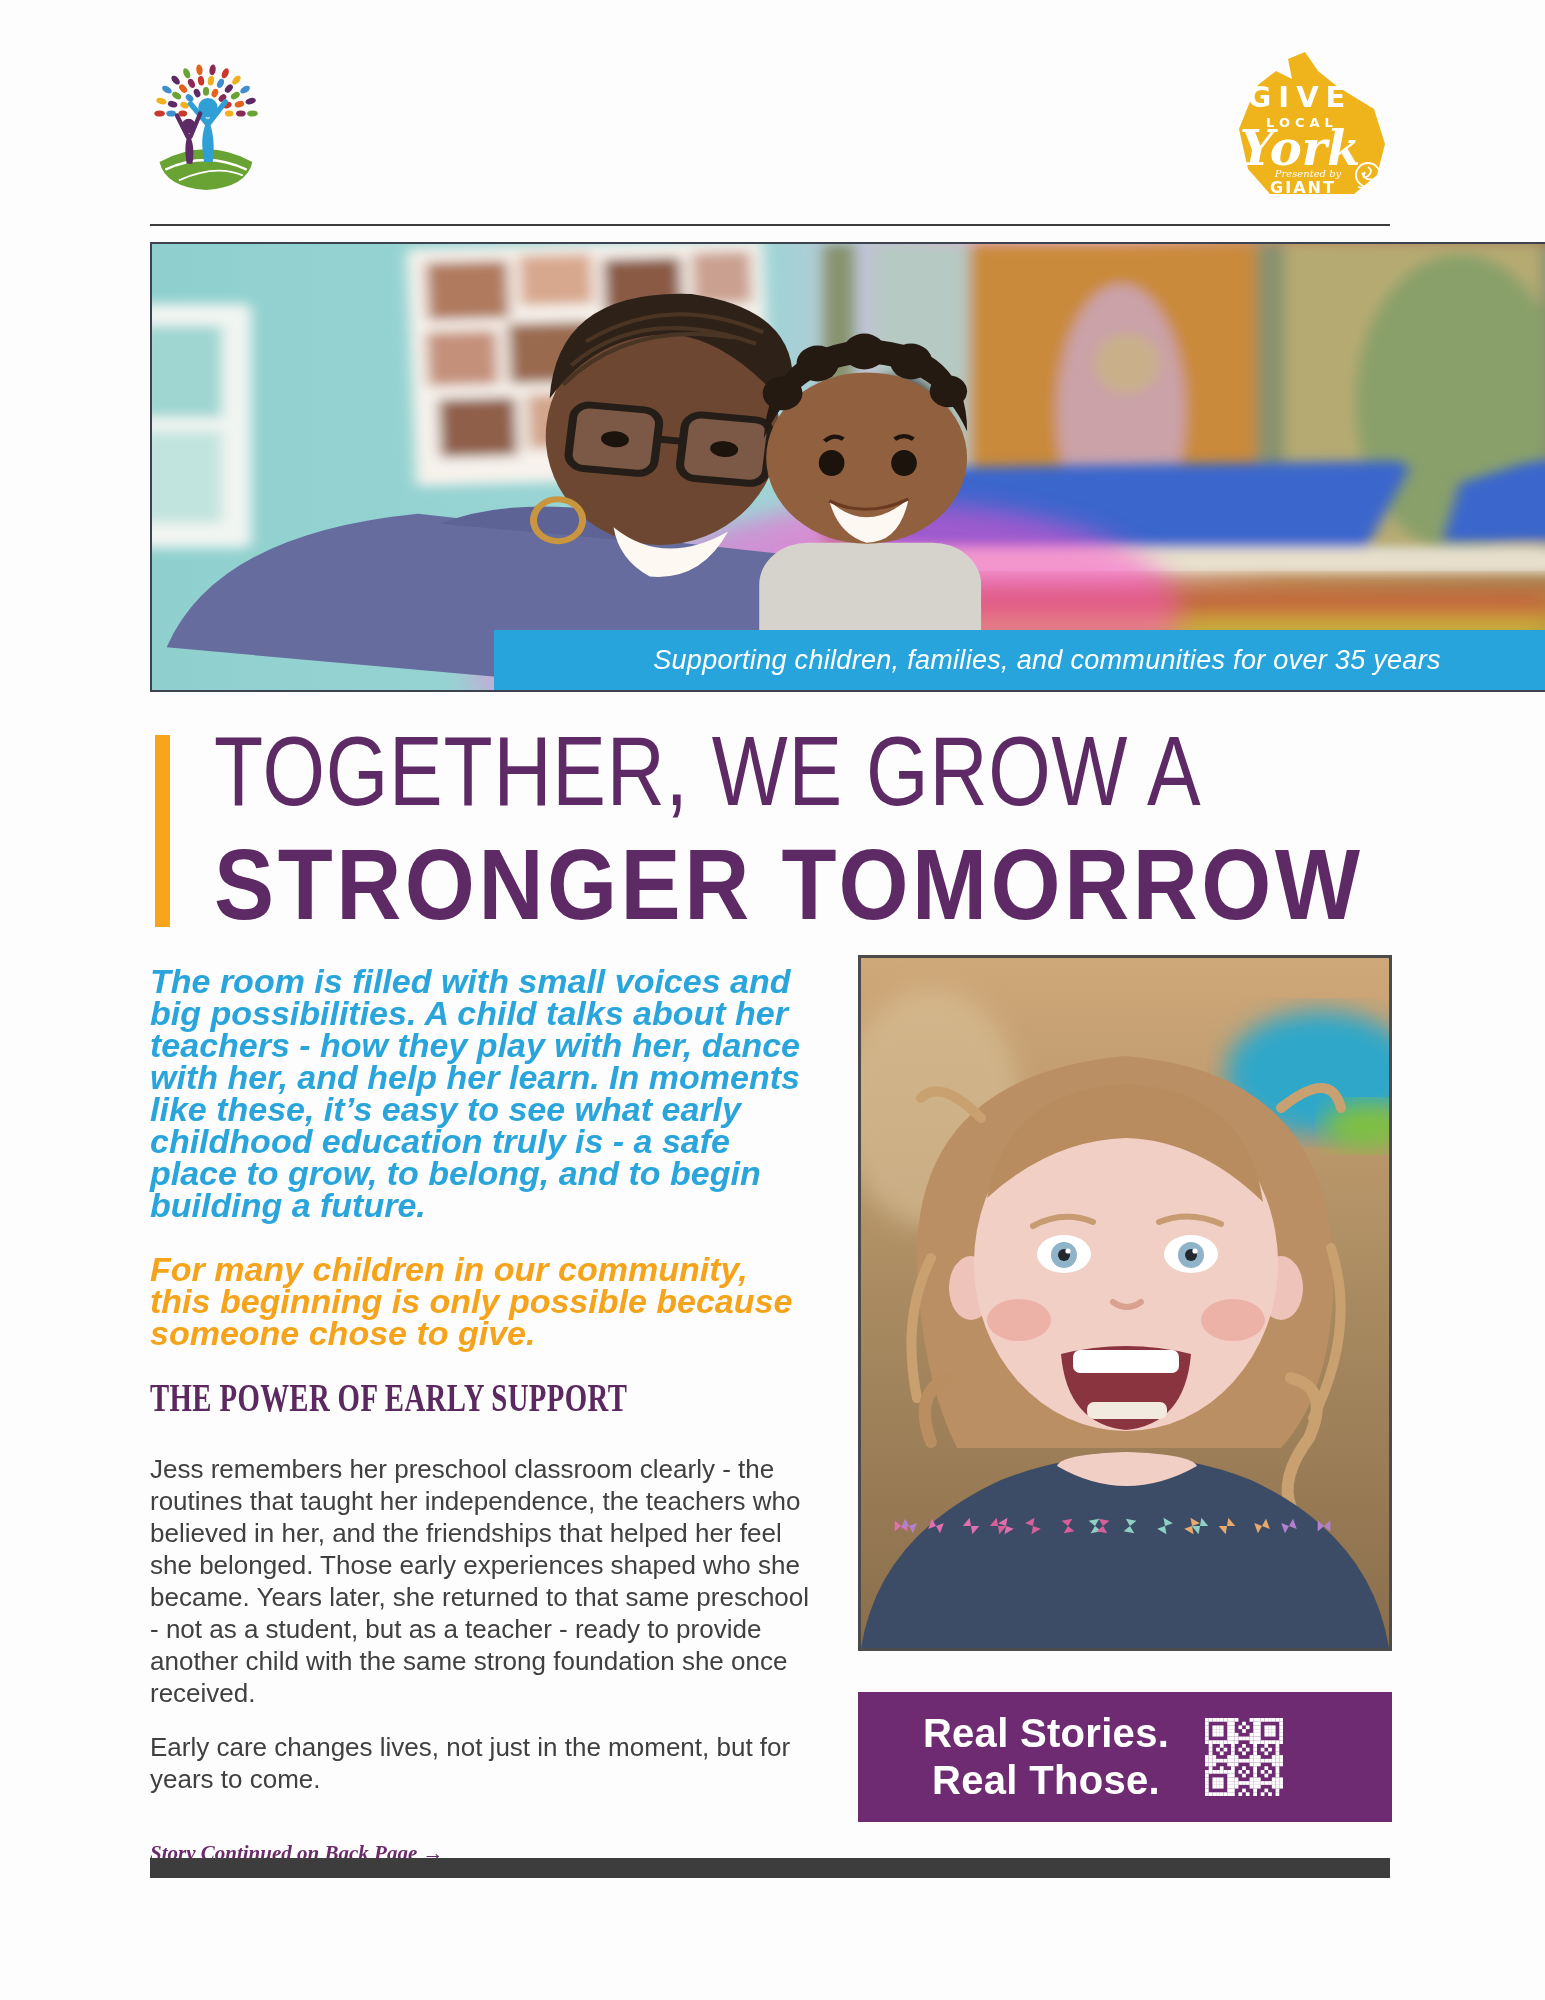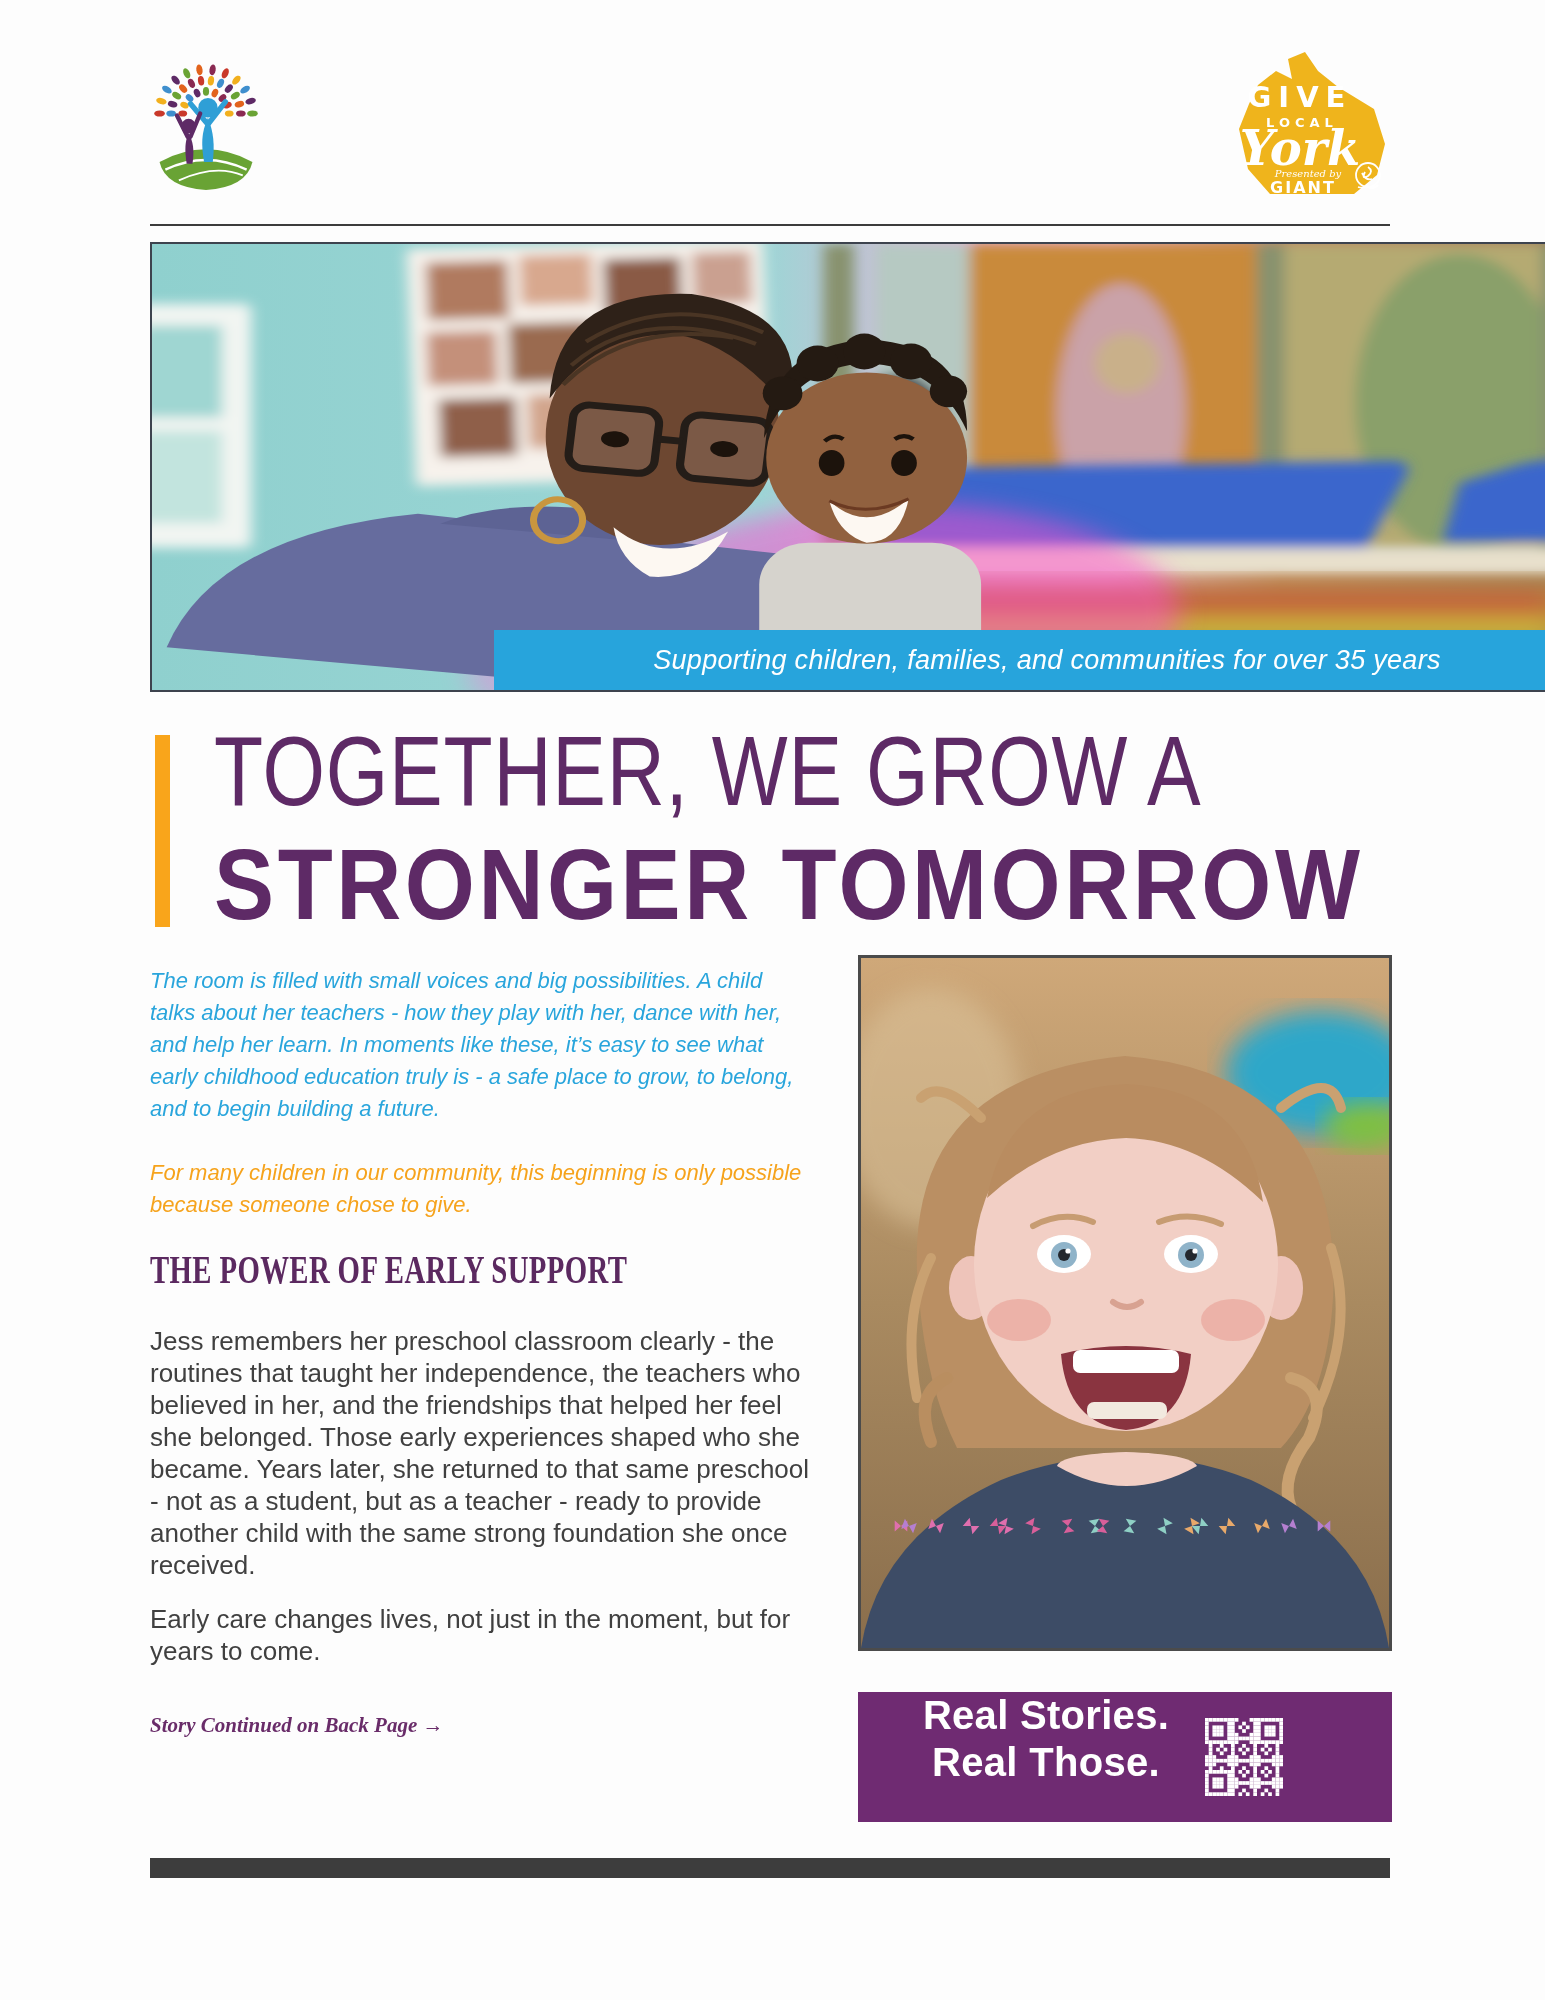--- a/index.html
+++ b/index.html
@@ -26,36 +26,36 @@
   
   .title-block{position:absolute;left:150px;top:712px;width:1260px;height:220px}
   .accent-bar{position:absolute;left:5px;top:23px;width:15px;height:192px;background:var(--accent-orange)}
   .title-l1{position:absolute;left:64px;top:10px;font-size:98px;line-height:1;font-weight:400;color:var(--purple);
     white-space:nowrap;transform:scaleX(.82);transform-origin:left top;letter-spacing:1px}
   .title-l2{position:absolute;left:64px;top:122px;font-size:100px;line-height:1;font-weight:700;color:var(--purple);
     white-space:nowrap;transform:scaleX(.9);transform-origin:left top;letter-spacing:4px}
 
   
   .left-col{position:absolute;left:150px;top:965px;width:660px}
-  .lead{font-size:22px;line-height:32px;font-weight:400;font-style:italic}
+  .lead{font-size:34px;line-height:32px;font-weight:700;font-style:italic}
   .lead.blue{color:var(--blue)}
   .lead.orange{color:var(--orange-text);margin-top:32px}
   .story-heading{margin-top:34px;font-family:"Liberation Serif","DejaVu Serif",serif;font-size:40px;line-height:30px;
     font-weight:700;color:#5B2960;white-space:nowrap;transform:scaleX(.72);transform-origin:left top;letter-spacing:.5px}
   .body-para{margin-top:40px;font-size:26px;line-height:32px;color:#404040}
   .body-para.second{margin-top:22px}
   .continued{margin-top:46px;font-family:"Liberation Serif","DejaVu Serif",serif;font-size:21px;font-weight:700;
     font-style:italic;color:#692C69}
 
   
   .side-photo{position:absolute;left:858px;top:955px;width:534px;height:696px;border:3px solid #4b4b4b;background:#a98a60}
   .side-photo svg{display:block;width:100%;height:100%}
   .impact-box{position:absolute;left:858px;top:1692px;width:534px;height:130px;background:var(--box-purple)}
   .impact-text{position:absolute;left:38px;top:0;width:300px;height:130px;display:flex;flex-direction:column;
-    justify-content:flex-start;text-align:center;color:#fff;font-size:40px;font-weight:700;line-height:47px;letter-spacing:.3px}
+    justify-content:center;text-align:center;color:#fff;font-size:40px;font-weight:700;line-height:47px;letter-spacing:.3px}
   .qr{position:absolute;left:347px;top:26px;width:78px;height:78px}
 
   
   .footer-bar{position:absolute;left:150px;top:1858px;width:1240px;height:20px;background:var(--footer-bar)}
 </style>
 </head>
 <body>
 
 <div class="page">
 

